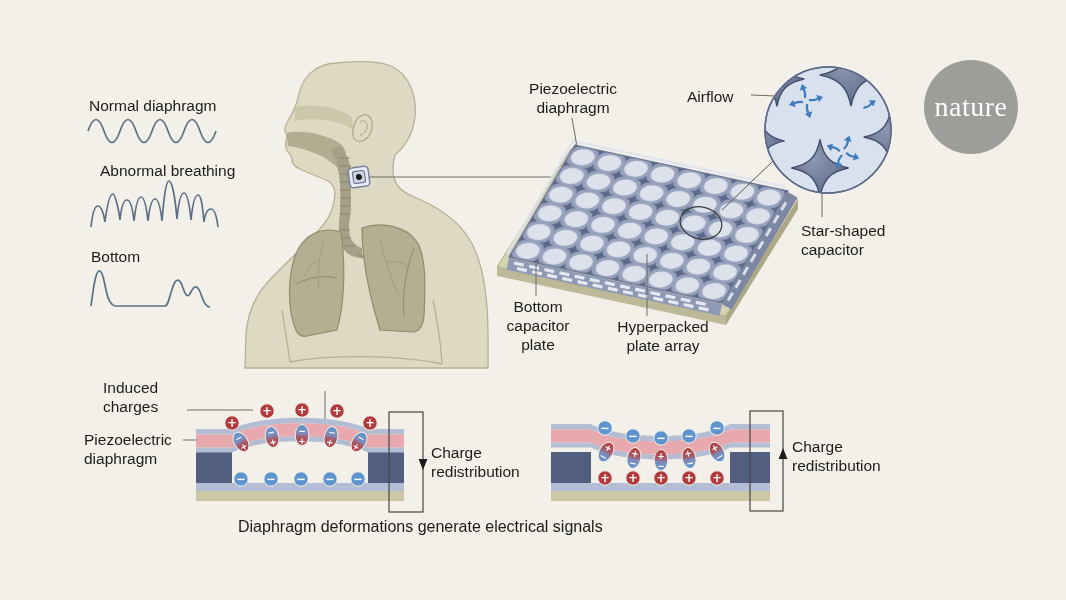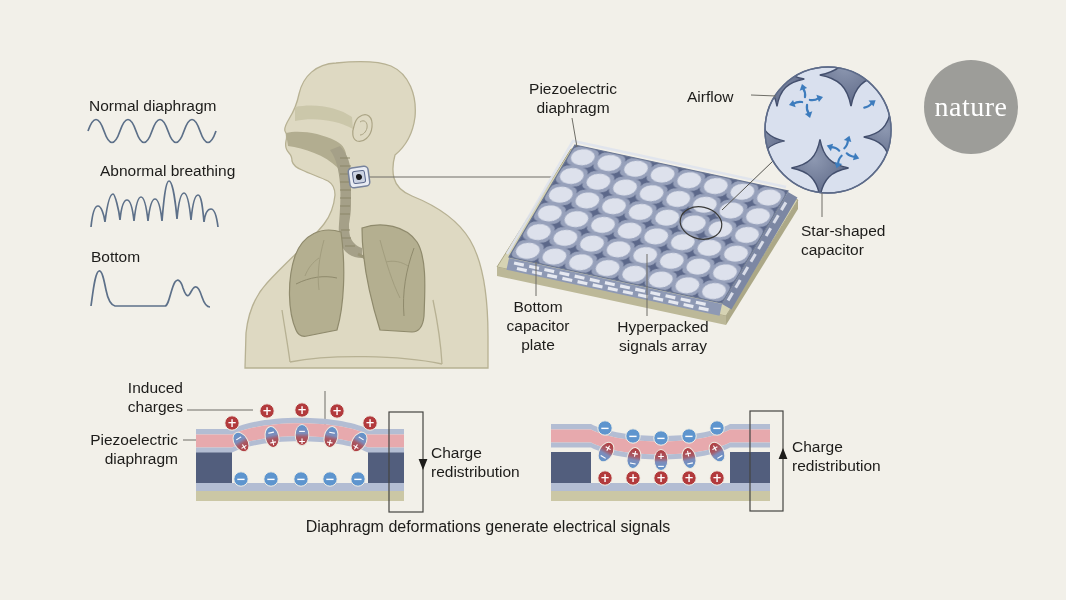--- a/index.html
+++ b/index.html
@@ -2,22 +2,22 @@
 <html><head>
 <meta charset="utf-8">
 <style>
   html,body{margin:0;padding:0;}
   body{width:1066px;height:600px;overflow:hidden;}
   .canvas{position:relative;width:1066px;height:600px;background:#f2f0e9;
           font-family:"Liberation Sans",sans-serif;color:#1d1c1a;}
   .canvas svg{position:absolute;left:0;top:0;}
   .lbl{position:absolute;font-size:15.5px;line-height:19px;white-space:pre-line;}
   .lbl.center{text-align:center;}
-  .lbl.right{text-align:right;}
-  .caption{position:absolute;left:238px;top:518px;width:500px;text-align:center;
+  .lbl.right{margin-left:8px;}
+  .caption{position:absolute;left:238px;top:518px;width:500px;text-align:left;
            font-size:16px;}
   .logo{position:absolute;left:924px;top:60px;width:94px;height:94px;border-radius:50%;
         background:#9d9d99;display:flex;align-items:center;justify-content:center;}
   .logo span{font-family:"Liberation Serif",serif;font-size:28px;color:#ffffff;
              letter-spacing:0.5px;}
 </style>
 </head>
 <body>
 
 <div class="canvas">
@@ -354,21 +354,21 @@
 
 <div class="lbl center" style="left:498px;top:79px;width:150px">Piezoelectric
 diaphragm</div>
 <div class="lbl" style="left:687px;top:87px">Airflow</div>
 <div class="lbl" style="left:801px;top:221px">Star-shaped
 capacitor</div>
 <div class="lbl center" style="left:493px;top:297px;width:90px">Bottom
 capacitor
 plate</div>
 <div class="lbl center" style="left:598px;top:317px;width:130px">Hyperpacked
-signals array</div>
+plate array</div>
 
 <div class="lbl right" style="left:95px;top:378px;width:88px">Induced
 charges</div>
 <div class="lbl right" style="left:76px;top:430px;width:102px">Piezoelectric
 diaphragm</div>
 <div class="lbl" style="left:431px;top:443px">Charge
 redistribution</div>
 <div class="lbl" style="left:792px;top:437px">Charge
 redistribution</div>
 

